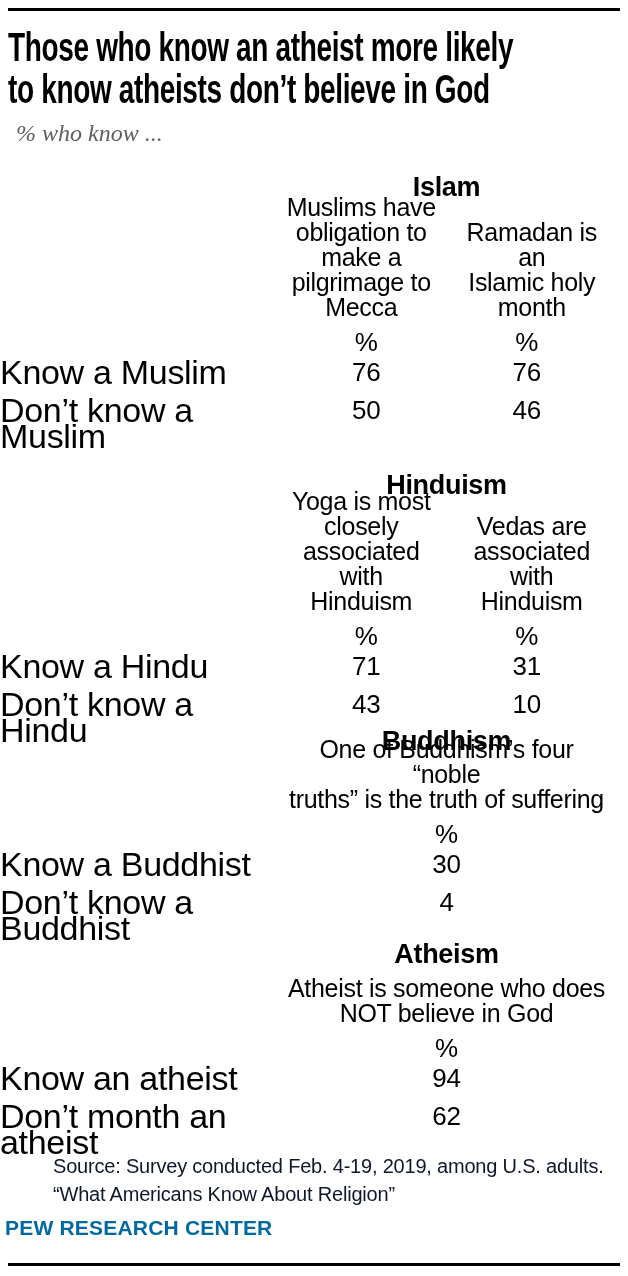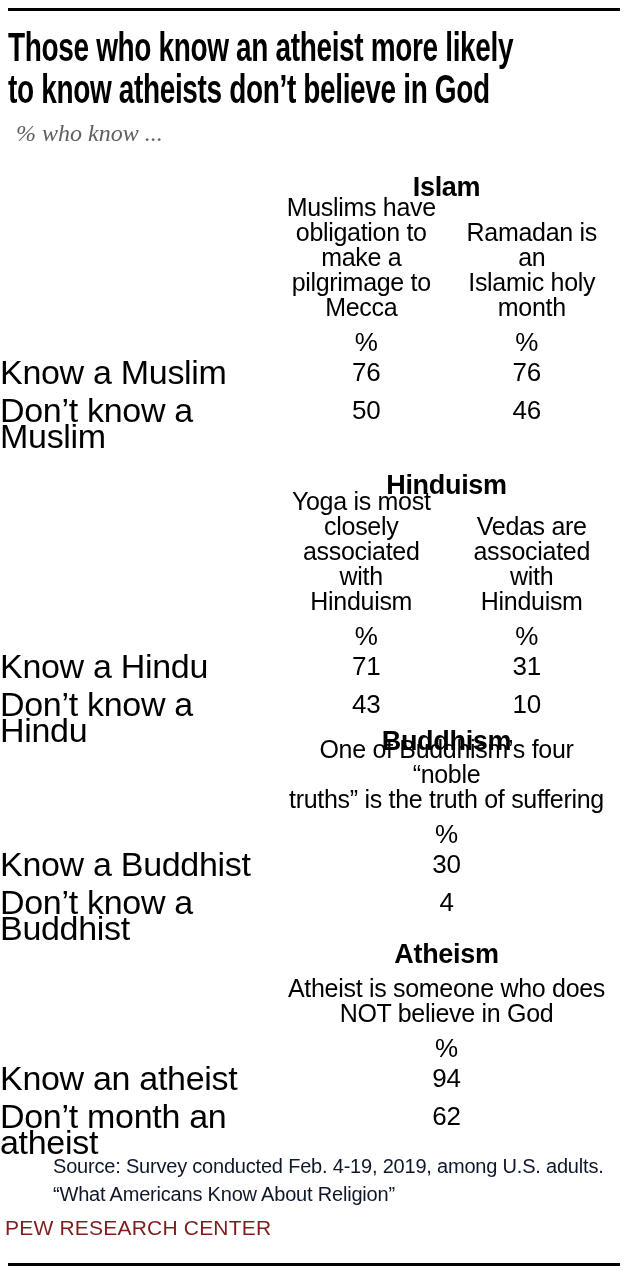--- a/index.html
+++ b/index.html
@@ -126,24 +126,24 @@
     font-size: 20px;
     line-height: 28px;
     color: #0f172a;
     letter-spacing: -0.2px;
     margin-left: 48px;
   }
   .brand {
     position: absolute;
     left: 5px;
     top: 1216px;
-    font-weight: normal;
+    font-weight: bold;
     font-size: 21px;
     letter-spacing: 0.2px;
-    color: #7f1d1d;
+    color: #0369a1;
   }
 </style>
 </head>
 <body>
 
 <div id="canvas">
 
   <div class="rule rule-top"></div>
 
   <div class="title-block">

